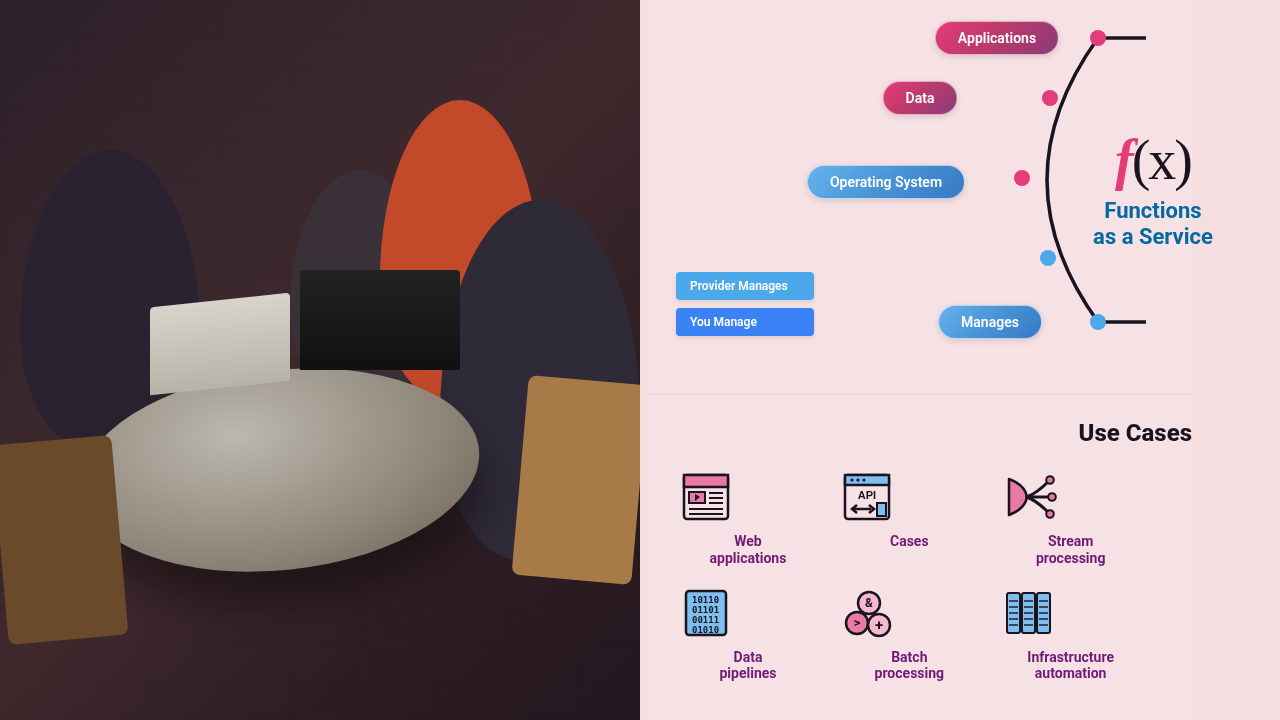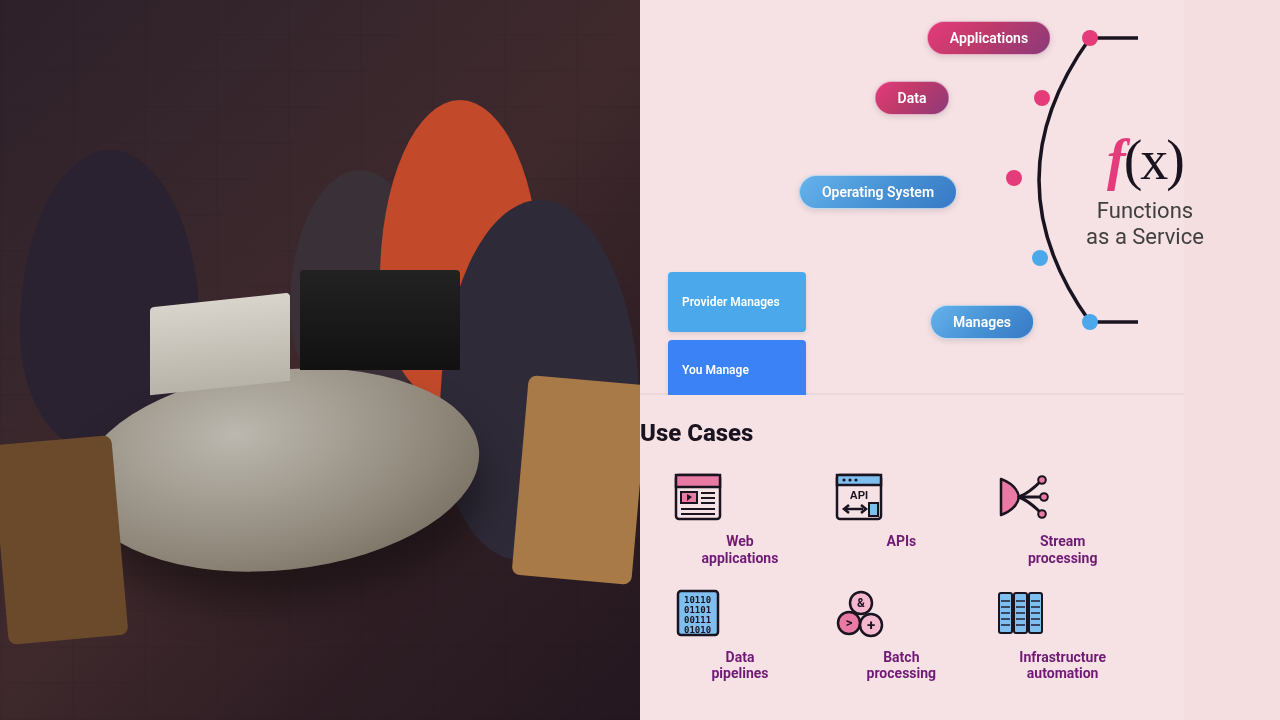--- a/index.html
+++ b/index.html
@@ -59,20 +59,21 @@
     border-radius: 8px;
   }
   .c1 { left: 0px;  top: 440px; transform: rotate(-5deg); }
   .c2 { left: 520px; top: 380px; transform: rotate(5deg); background: #a87a48; }
 
   .right {
     width: 544px;
     height: 720px;
     position: relative;
     background: #f6e2e4;
+    margin-left: 8px;
   }
   .top-diagram {
     position: relative;
     height: 395px;
     background: #f6e2e4;
     border-bottom: 2px solid rgba(0,0,0,0.04);
   }
   .arc-svg {
     position: absolute;
     top: 0; left: 0;
@@ -97,21 +98,21 @@
   }
   .legend {
     position: absolute;
     left: 28px;
     top: 272px;
     font-size: 12px;
     font-weight: 600;
     color: #fff;
   }
   .legend div {
-    padding: 23px 14px;
+    padding: 7px 14px;
     border-radius: 4px;
     margin-bottom: 8px;
     width: 138px;
     box-shadow: 0 2px 4px rgba(0,0,0,0.1);
   }
   .legend .lp { background: #4ba8ea; }
   .legend .ly { background: #3b82f6; }
   .faas-block {
     position: absolute;
     left: 400px;
@@ -123,34 +124,34 @@
     font-family: Georgia, "Times New Roman", serif;
     font-style: italic;
     font-size: 56px;
     font-weight: 700;
     color: #e43b7b;
     letter-spacing: -2px;
   }
   .faas-block .fx .paren { color: #1a1320; font-style: normal; font-weight: 500; }
   .faas-block .caption {
     font-size: 22px;
-    font-weight: 400;
-    color: #404040;
+    font-weight: 700;
+    color: #0369a1;
     line-height: 1.2;
     margin-top: 6px;
   }
 
   .usecases {
     position: relative;
     height: 325px;
     padding-top: 24px;
     background: #f6e2e4;
   }
   .usecases h2 {
-    text-align: left;
+    text-align: right;
     font-size: 24px;
     font-weight: 800;
     color: #1a1320;
     margin-bottom: 22px;
   }
   .uc-grid {
     display: grid;
     grid-template-columns: repeat(3, 1fr);
     row-gap: 18px;
     padding: 0 30px;
@@ -202,21 +203,21 @@
 
       <circle cx="450" cy="38" r="8" fill="#e43b7b"></circle>
       <circle cx="402" cy="98" r="8" fill="#e43b7b"></circle>
       <circle cx="374" cy="178" r="8" fill="#e43b7b"></circle>
       <circle cx="400" cy="258" r="8" fill="#4ba8ea"></circle>
       <circle cx="450" cy="322" r="8" fill="#4ba8ea"></circle>
     </svg>
 
     <div class="pill pink" style="left:349px; top:38px">Applications</div>
     <div class="pill pink" style="left:272px; top:98px">Data</div>
-    <div class="pill blue" style="left:238px; top:192px">Operating System</div>
+    <div class="pill blue" style="left:238px; top:182px">Operating System</div>
     <div class="pill blue" style="left:342px; top:322px">Manages</div>
 
     <div class="legend">
       <div class="lp">Provider Manages</div>
       <div class="ly">You Manage</div>
     </div>
 
     <div class="faas-block">
       <div class="fx">
         <span>f</span><span class="paren">(x)</span>
@@ -250,21 +251,21 @@
           <rect x="6" y="6" width="44" height="10" fill="#7fbff0" stroke="#1a1320" stroke-width="2.5"></rect>
           <circle cx="13" cy="11" r="1.6" fill="#1a1320"></circle>
           <circle cx="19" cy="11" r="1.6" fill="#1a1320"></circle>
           <circle cx="25" cy="11" r="1.6" fill="#1a1320"></circle>
           <text x="28" y="30" text-anchor="middle" font-size="11" font-weight="700" fill="#1a1320" font-family="Arial">API</text>
           <line x1="14" y1="40" x2="32" y2="40" stroke="#1a1320" stroke-width="2.5"></line>
           <polyline points="30,36 35,40 30,44" fill="none" stroke="#1a1320" stroke-width="2.5"></polyline>
           <polyline points="18,36 13,40 18,44" fill="none" stroke="#1a1320" stroke-width="2.5"></polyline>
           <rect x="38" y="34" width="9" height="13" fill="#7fbff0" stroke="#1a1320" stroke-width="2"></rect>
         </svg>
-        <div class="lbl">APIs</div>
+        <div class="lbl">Cases</div>
       </div>
 
       <div class="uc">
         <svg class="ico" viewBox="0 0 56 56">
           <path d="M8 28 L8 10 Q24 16 26 28 Q24 40 8 46 Z" fill="#e87aa3" stroke="#1a1320" stroke-width="2.5" stroke-linejoin="round"></path>
           <path d="M26 28 Q36 24 48 12" fill="none" stroke="#1a1320" stroke-width="3" stroke-linecap="round"></path>
           <path d="M26 28 Q36 28 50 28" fill="none" stroke="#1a1320" stroke-width="3" stroke-linecap="round"></path>
           <path d="M26 28 Q36 32 48 44" fill="none" stroke="#1a1320" stroke-width="3" stroke-linecap="round"></path>
           <circle cx="49" cy="11" r="3.8" fill="#e87aa3" stroke="#1a1320" stroke-width="2"></circle>
           <circle cx="51" cy="28" r="3.8" fill="#e87aa3" stroke="#1a1320" stroke-width="2"></circle>

